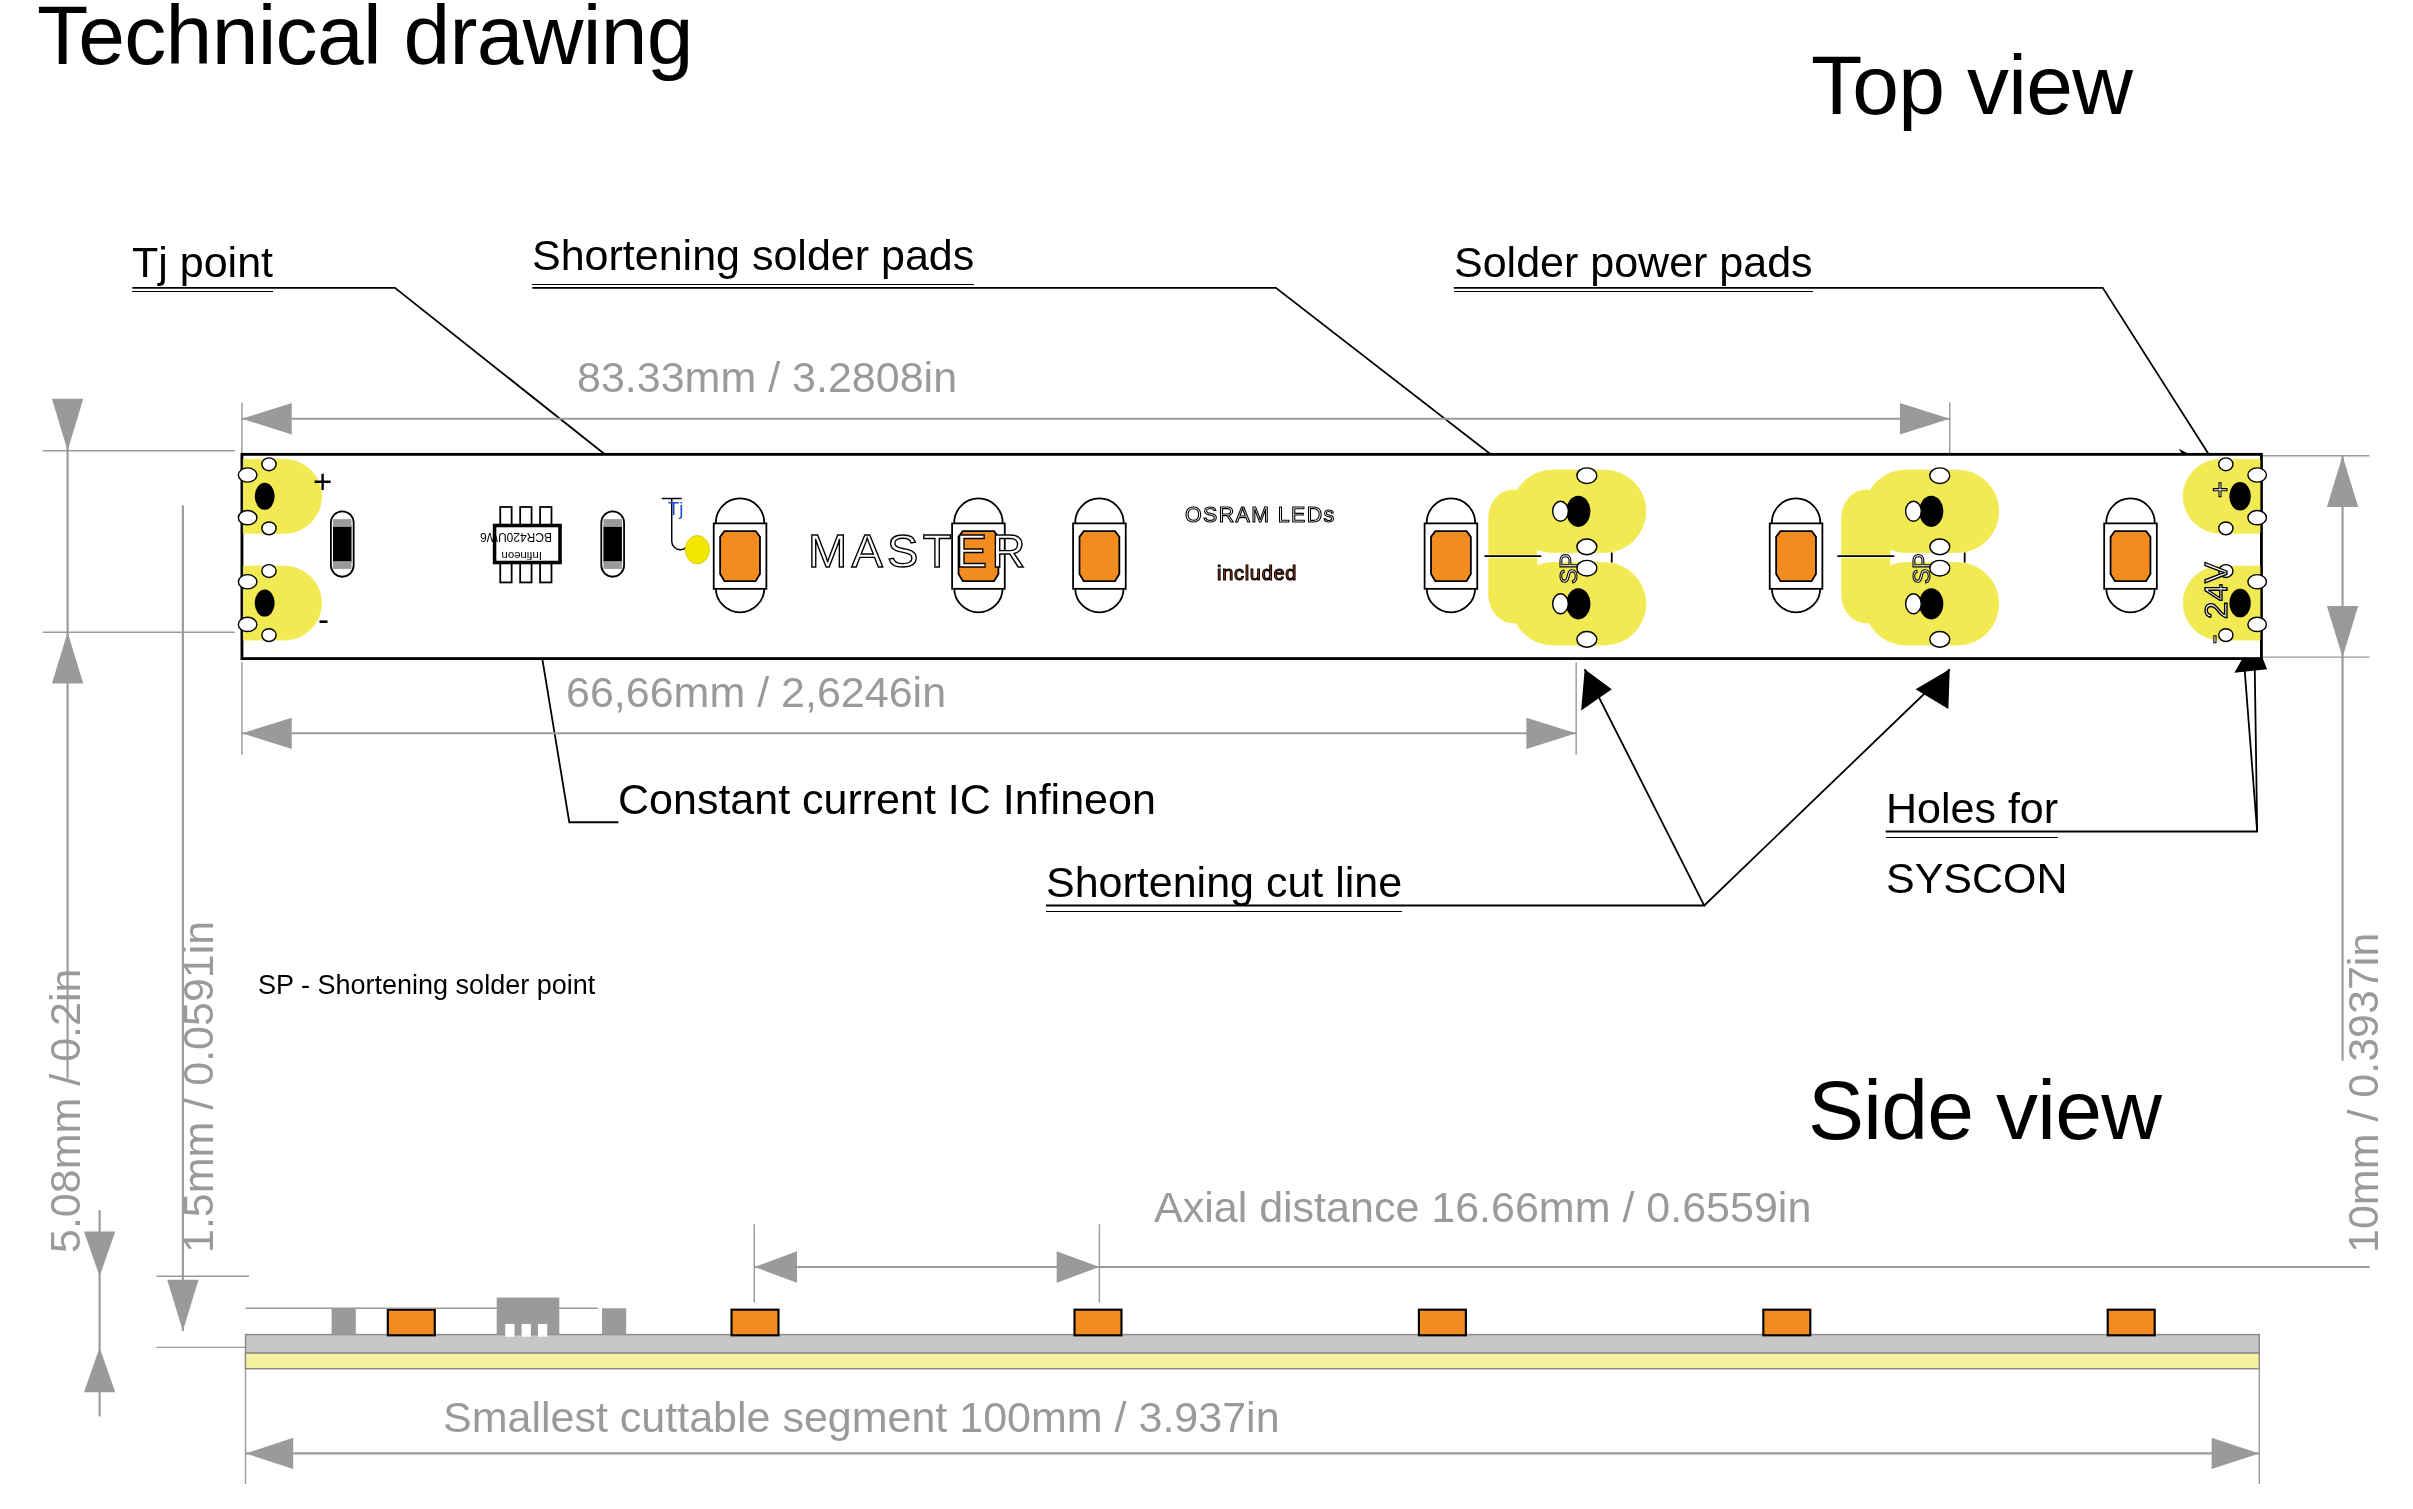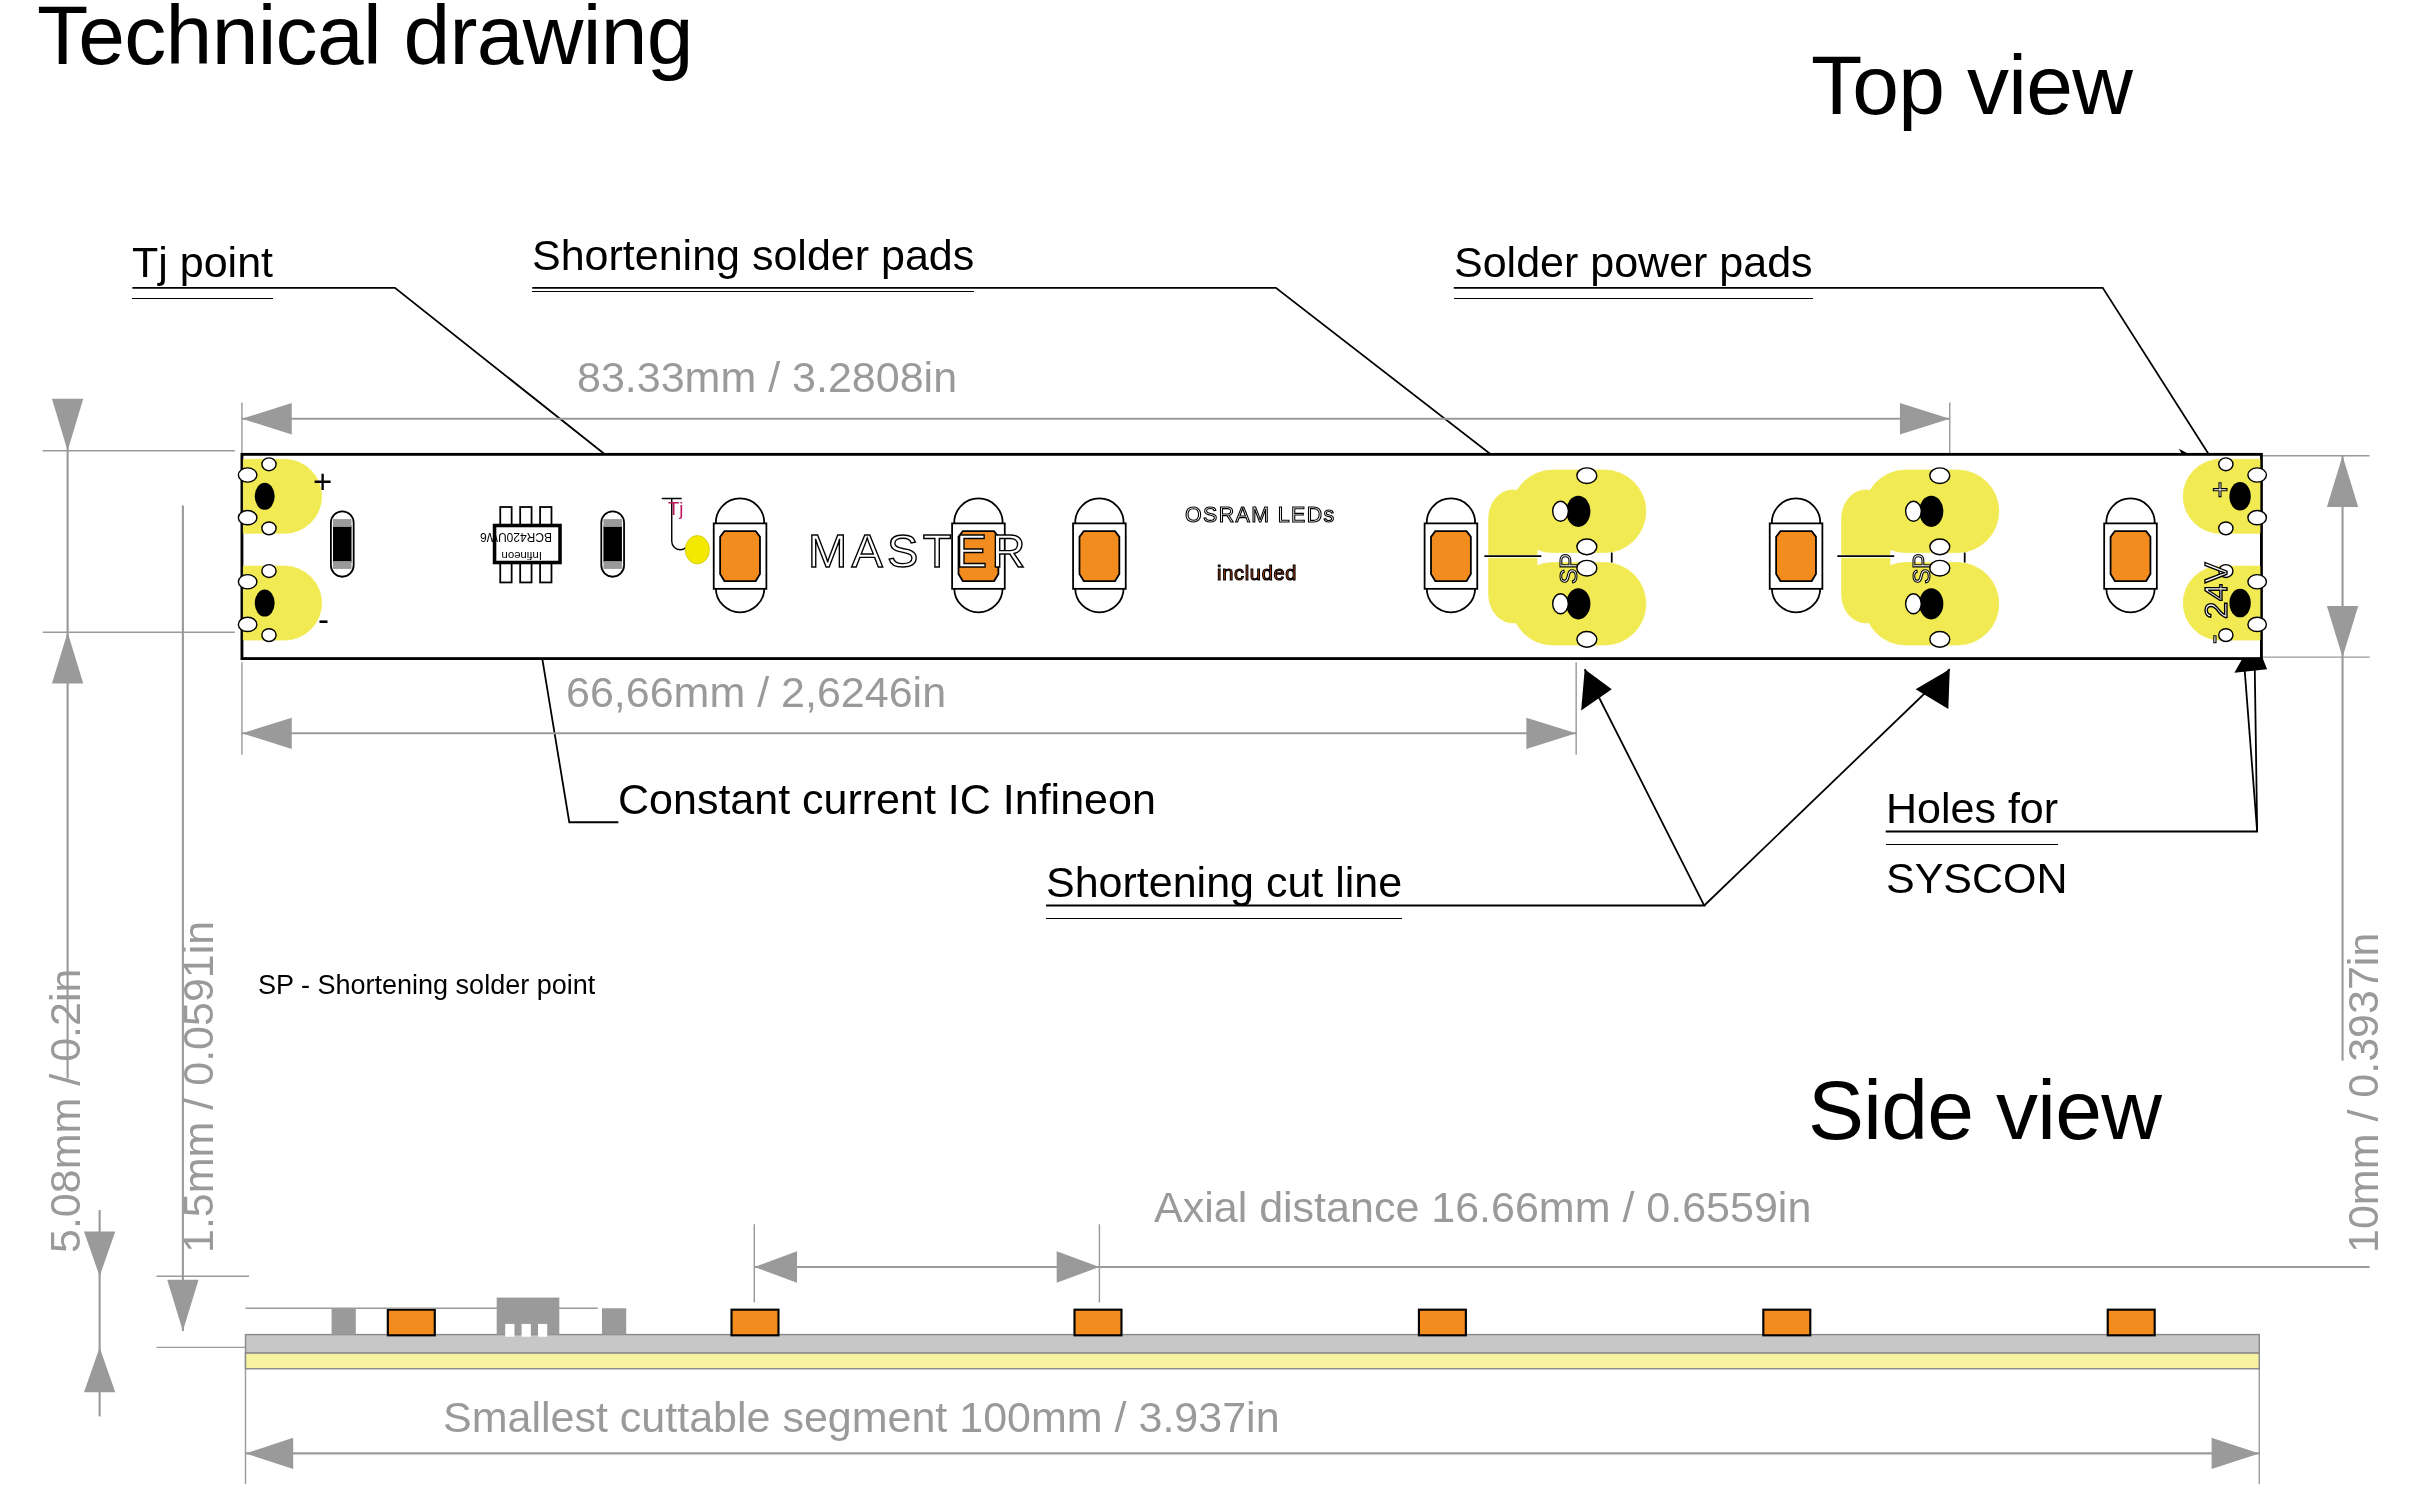--- a/index.html
+++ b/index.html
@@ -1,21 +1,21 @@
 <!DOCTYPE html>
 <html style="font-size:11.4px"><head>
 <meta charset="utf-8">
 <style>
   html,body{margin:0;padding:0;background:#fff;}
   body{width:2413px;height:1510px;position:relative;overflow:hidden;
        font-family:"Liberation Sans",sans-serif;color:#000;}
   .abs{position:absolute;}
   .ttl{font-size:84px;line-height:1;letter-spacing:-0.7px;white-space:nowrap;}
   .ann{font-size:43px;line-height:1;white-space:nowrap;}
-  .ann-u{border-bottom:1.8px solid #000;padding-bottom:14px;}
+  .ann-u{border-bottom:1.8px solid #000;padding-bottom:7px;}
   .dim{font-size:43px;line-height:1;white-space:nowrap;color:#9a9a9a;}
   .small{font-size:27px;line-height:1;white-space:nowrap;}
   svg{position:absolute;left:0;top:0;overflow:visible;}
   .lead{stroke:#000;stroke-width:2.5;fill:none;}
   .dimline{stroke:#9a9a9a;stroke-width:3;fill:none;}
   .dimthin{stroke:#9a9a9a;stroke-width:2;fill:none;}
   .arr{fill:#9a9a9a;}
   .blk{fill:#000;}
   .pcb-out{fill:#fff;stroke:#000;stroke-width:4;}
   .pad{fill:#f2ea52;stroke:#f2ea52;stroke-width:1;}
@@ -293,21 +293,21 @@
 <div class="abs" style="left:1185px;top:503px;font-size:21.4px;color:#fff;
      -webkit-text-stroke:1.1px #000;letter-spacing:1.4px;">OSRAM LEDs</div>
 <div class="abs" style="left:1217px;top:562px;font-size:20px;color:#c2410c;
      -webkit-text-stroke:1.1px #000;letter-spacing:0.7px;">included</div>
 
 <div class="abs rot90" style="left:1556px;top:584px;font-size:23px;color:#fff;
      -webkit-text-stroke:1.1px #000;">SP</div>
 <div class="abs rot90" style="left:1909px;top:584px;font-size:23px;color:#fff;
      -webkit-text-stroke:1.1px #000;">SP</div>
 
-<div class="abs" style="left:668px;top:498px;font-size:18.5px;color:#be185d;">Tj</div>
+<div class="abs" style="left:668px;top:498px;font-size:18.5px;color:#1d4ed8;">Tj</div>
 
 <div class="abs" style="left:313px;top:463px;font-size:33px;color:#000;">+</div>
 <div class="abs" style="left:318px;top:601px;font-size:33px;color:#000;">-</div>
 
 <div class="abs rot90" style="left:2203px;top:498px;font-size:28.5px;color:#fff;
      -webkit-text-stroke:1.1px #000;">+</div>
 <div class="abs rot90" style="left:2196px;top:644px;font-size:28.5px;color:#fff;
      -webkit-text-stroke:1.1px #000;">-</div>
 <div class="abs rot90" style="left:2199px;top:619px;font-size:31px;color:#fff;
      -webkit-text-stroke:1.4px #000;letter-spacing:0.7px;">24V</div>

